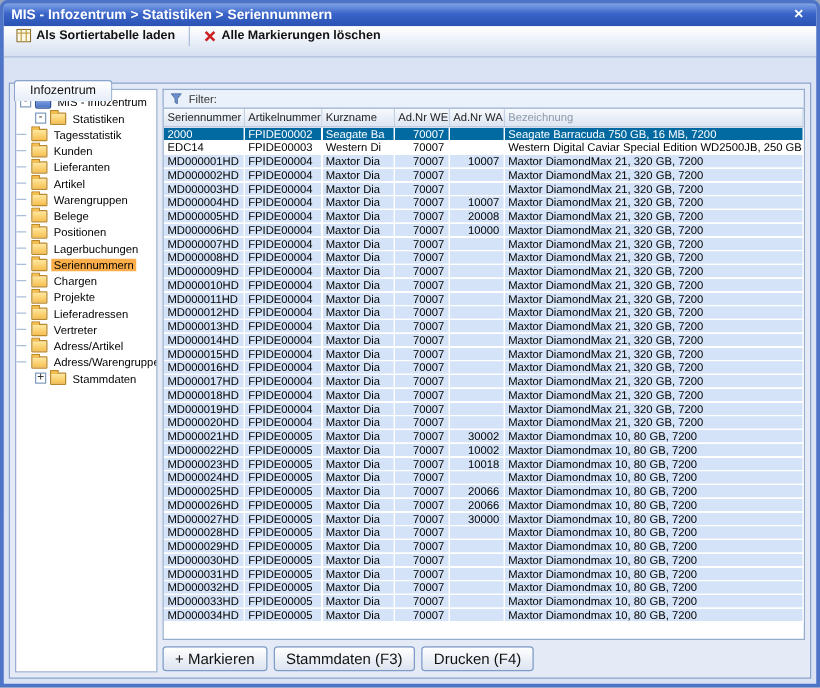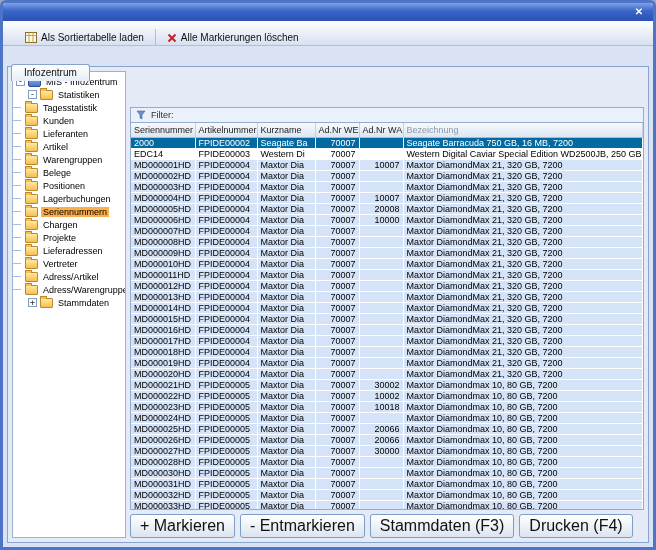--- a/index.html
+++ b/index.html
@@ -20,22 +20,22 @@
     color:#fff; font-size:11px; font-weight:bold;
     display:flex; align-items:center; padding:0 6px;
   }
   .close-btn { margin-left:auto; width:16px; height:14px; text-align:center;
     font-size:10px; line-height:14px; color:#fff; cursor:default; }
   
   .toolbar {
     height:25px; flex:0 0 25px;
     background:linear-gradient(#ffffff,#d6e0f1);
     border-bottom:1px solid #aebfd9;
-    display:flex; align-items:flex-end; padding:0 18px; gap:5px;
-    font-size:10px; color:#111;
+    display:flex; align-items:flex-start; padding:0 6px; gap:5px;
+    font-size:10px; color:#111;font-weight:bold;
   }
   .tool-btn { display:flex; align-items:center; gap:4px; padding:2px 4px; border-radius:2px; }
   .tb-sep { width:1px; height:16px; background:#aebfd9; margin:0 2px; }
   
   .tabstrip { flex:0 0 20px; padding:3px 8px 0; display:flex; }
   .tab {
     position:relative; top:15px; z-index:2;
     font-size:10px; padding:2px 12px 3px;
     background:linear-gradient(#ffffff,#e6edf8);
     border:1px solid #8aa3cc; border-bottom:none;
@@ -78,21 +78,21 @@
   }
   .tree-icon.ic-app { height:11px; background:linear-gradient(#9db9ea,#4a74c8);
     border:1px solid #2d4f96; border-radius:2px; }
   .tree-label { padding:0 2px; }
   .tree-item.selected .tree-label { background:#fcae4a; }
   
   .main-panel { flex:1; display:flex; flex-direction:column; min-width:0; }
   .filter-row {
     flex:0 0 15px; display:flex; align-items:center; gap:5px;
     font-size:9px; color:#333; padding:0 5px;
-    background:#ebf1fa; border:1px solid #95accd; border-bottom:none;margin-top:36px;
+    background:#ebf1fa; border:1px solid #95accd; border-bottom:none;
   }
   .grid-wrap { flex:1; border:1px solid #95accd; background:#fff; overflow:hidden; }
   table { border-collapse:collapse; table-layout:fixed; width:100%; font-size:9px; }
   th {
     height:14px; font-weight:normal; text-align:left; padding:0 3px;
     background:linear-gradient(#f7fafd,#dce5f2);
     border-right:1px solid #c3d1e5; border-bottom:1px solid #a9bcd8;
     color:#222; overflow:hidden; white-space:nowrap;
   }
   th:last-child { color:#8d99ab; }
@@ -102,31 +102,32 @@
     white-space:nowrap; overflow:hidden; color:#000;
   }
   th:nth-child(4), th:nth-child(5), td:nth-child(4), td:nth-child(5) { text-align:right; }
   tr.marked td { background:#d4e3f7; }
   tr.plain td { background:#ffffff; }
   tr.selected td { background:#0369a1; color:#ffffff; }
   
   .footer-row { flex:0 0 26px; display:flex; align-items:center; gap:5px; padding-top:4px; }
   .btn {
     font-family:"Liberation Sans", sans-serif;
-    font-size:16px; color:#111; padding:2px 9px;
+    font-size:12px; color:#111; padding:2px 9px;
     background:linear-gradient(#ffffff,#dce4f0);
     border:1px solid #7f9cc8; border-radius:3px;
   }
 </style>
 </head>
 <body>
 
 <div class="window">
 
   <div class="titlebar">
+    <span>MIS - Infozentrum &gt; Statistiken &gt; Seriennummern</span>
     <span class="close-btn">
       <span>✕</span>
     </span>
   </div>
 
   <div class="toolbar">
     <div class="tool-btn">
       <svg width="12" height="11" viewBox="0 0 12 11">
         <rect x="0.5" y="0.5" width="11" height="10" fill="#fffbe6" stroke="#8a6d2f"></rect>
         <path d="M0.5 3.5h11M4 0.5v10M8 0.5v10" stroke="#c2a24e" fill="none"></path>
@@ -507,20 +508,28 @@
   </tr>
               <tr class="marked">
     <td>MD000028HD</td>
     <td>FPIDE00005</td>
     <td>Maxtor Dia</td>
     <td>70007</td>
     <td></td>
     <td>Maxtor Diamondmax 10, 80 GB, 7200</td>
   </tr>
               <tr class="marked">
+    <td>MD000029HD</td>
+    <td>FPIDE00005</td>
+    <td>Maxtor Dia</td>
+    <td>70007</td>
+    <td></td>
+    <td>Maxtor Diamondmax 10, 80 GB, 7200</td>
+  </tr>
+              <tr class="marked">
     <td>MD000030HD</td>
     <td>FPIDE00005</td>
     <td>Maxtor Dia</td>
     <td>70007</td>
     <td></td>
     <td>Maxtor Diamondmax 10, 80 GB, 7200</td>
   </tr>
               <tr class="marked">
     <td>MD000031HD</td>
     <td>FPIDE00005</td>
@@ -552,20 +561,19 @@
     <td>70007</td>
     <td></td>
     <td>Maxtor Diamondmax 10, 80 GB, 7200</td>
   </tr>
             </tbody>
         </table>
       </div>
 
       <div class="footer-row">
         <button class="btn">+ Markieren</button>
-        <button class="btn">- Entmarkieren</button>
         <button class="btn">Stammdaten (F3)</button>
         <button class="btn">Drucken (F4)</button>
       </div>
 
     </div>
   </div>
 </div>
 
 </body></html>

